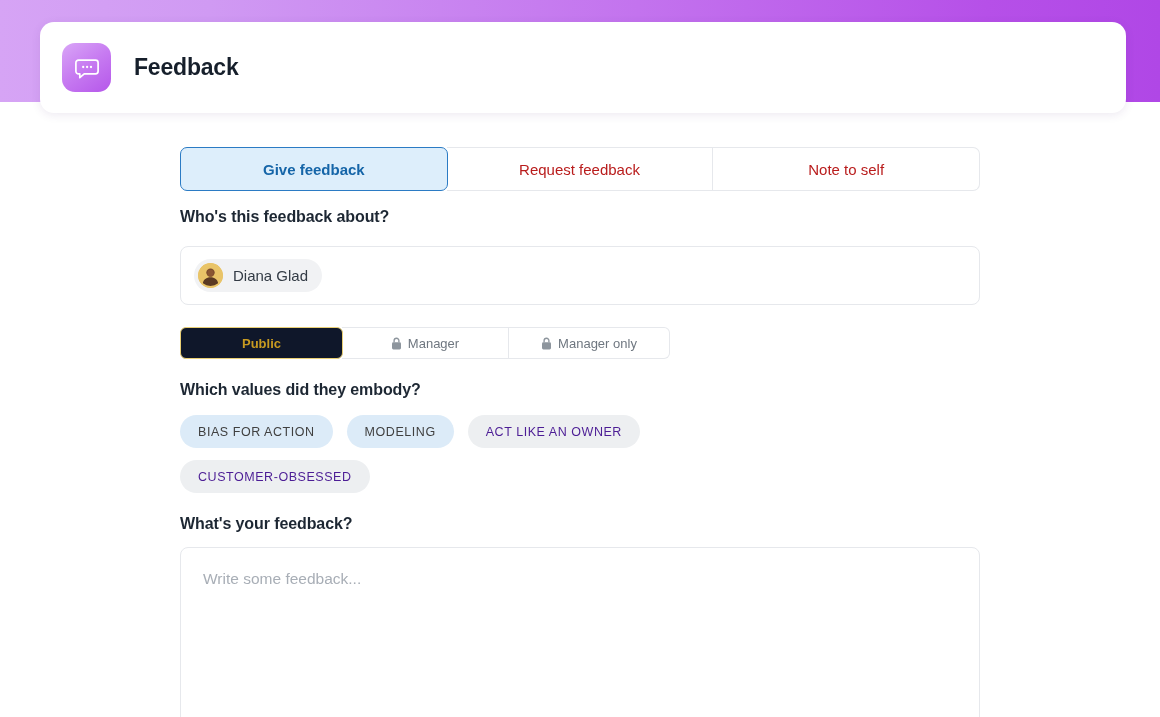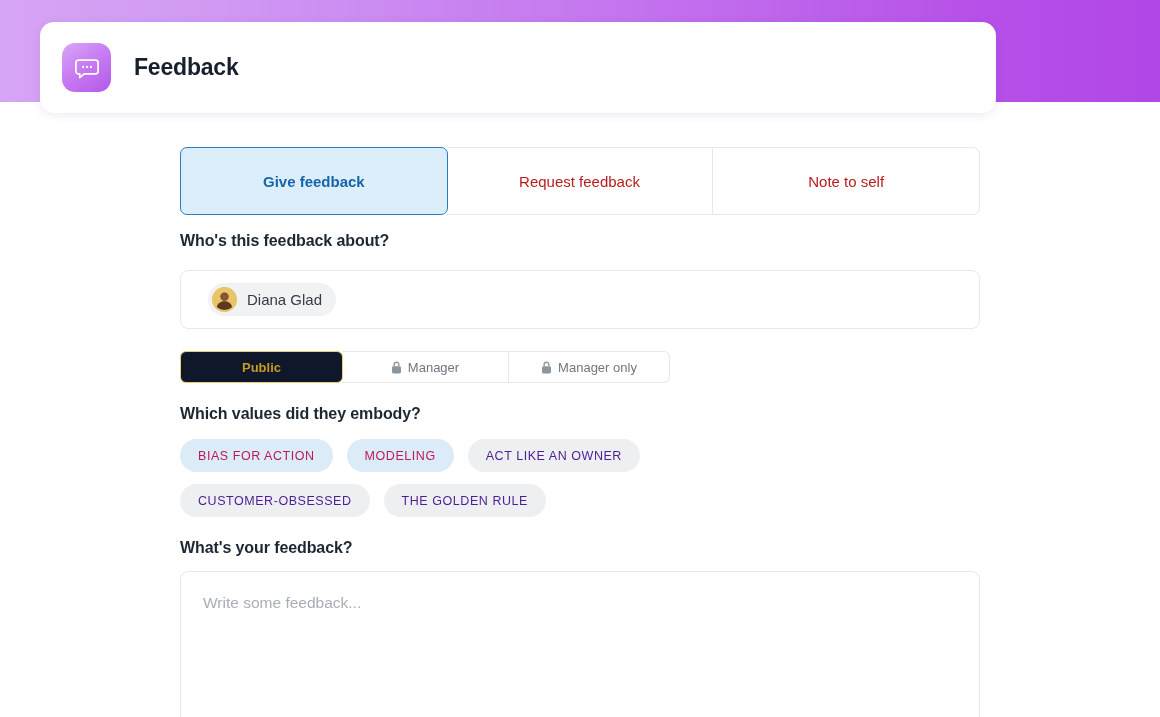--- a/index.html
+++ b/index.html
@@ -24,21 +24,21 @@
     width: 1160px;
     height: 102px;
     background: linear-gradient(90deg, #d6a4f5 0%, #d09af3 18%, #c373ee 55%, #b650e8 85%, #b047e6 100%);
   }
 
   
   .header-card {
     position: absolute;
     top: 22px;
     left: 40px;
-    width: 956px;
+    width: 1086px;
     height: 91px;
     background: #ffffff;
     border-radius: 14px;
     box-shadow: 0 2px 10px rgba(80, 40, 120, 0.10);
     display: flex;
     align-items: center;
     padding-left: 22px;
   }
 
   .app-icon {
@@ -67,21 +67,21 @@
     position: absolute;
     top: 147px;
     left: 180px;
     width: 800px;
   }
 
   
   .tabs {
     display: flex;
     width: 800px;
-    height: 68px;
+    height: 44px;
     border-radius: 7px;
     overflow: visible;
     position: relative;
   }
 
   .tab {
     flex: 1 1 0;
     display: flex;
     align-items: center;
     justify-content: center;
@@ -124,21 +124,21 @@
 
   
   .person-picker {
     width: 800px;
     height: 59px;
     border: 1px solid #e6e8ec;
     border-radius: 8px;
     background: #ffffff;
     display: flex;
     align-items: center;
-    padding-left: 27px;
+    padding-left: 13px;
   }
 
   .person-chip {
     display: inline-flex;
     align-items: center;
     height: 33px;
     padding: 0 14px 0 4px;
     border-radius: 17px;
     background: #f1f2f4;
   }
@@ -219,21 +219,21 @@
     font-size: 12.5px;
     letter-spacing: 0.55px;
     background: #edeff1;
     color: #4c1d95;
     cursor: pointer;
     white-space: nowrap;
   }
 
   .tag.selected {
     background: #dcebf8;
-    color: #be185d;
+    color: #404040;
   }
 
   
   .feedback-box {
     width: 800px;
     height: 210px;
     border: 1px solid #e6e8ec;
     border-radius: 8px;
     background: #ffffff;
     padding: 22px 22px;
@@ -330,21 +330,20 @@
   <div class="gap-16"></div>
 
   <div class="tag-rows">
     <div class="tag-row">
       <div class="tag selected">BIAS FOR ACTION</div>
       <div class="tag selected">MODELING</div>
       <div class="tag">ACT LIKE AN OWNER</div>
     </div>
     <div class="tag-row">
       <div class="tag">CUSTOMER-OBSESSED</div>
-      <div class="tag">THE GOLDEN RULE</div>
     </div>
   </div>
 
   <div class="gap-22"></div>
 
   <div class="section-label">What's your feedback?</div>
 
   <div class="gap-14"></div>
 
   <textarea class="feedback-box" placeholder="Write some feedback..." style=""></textarea>

